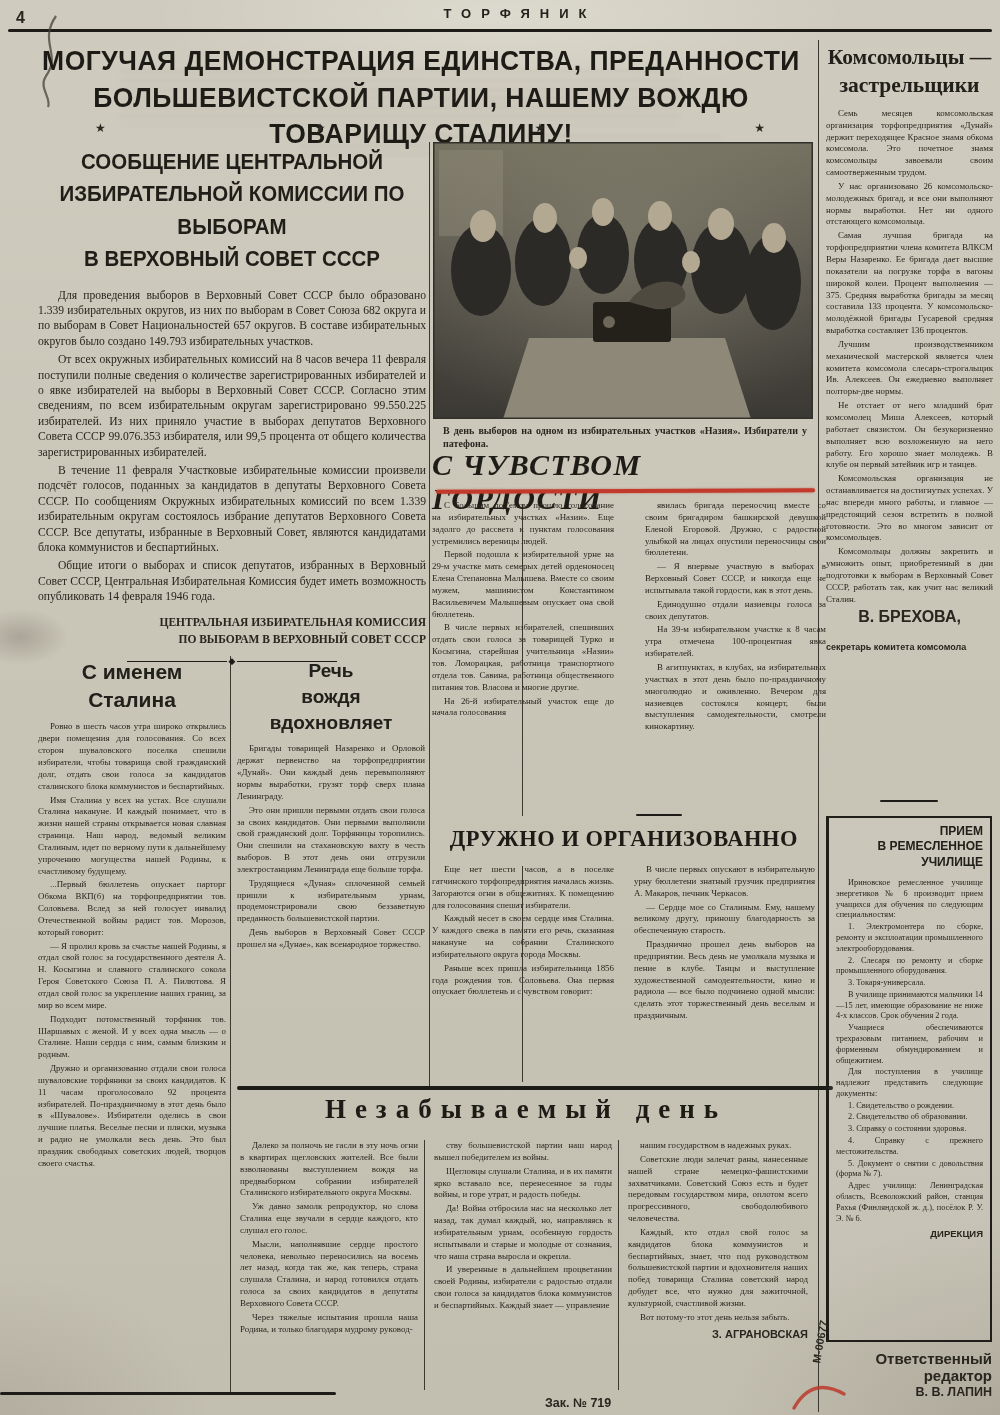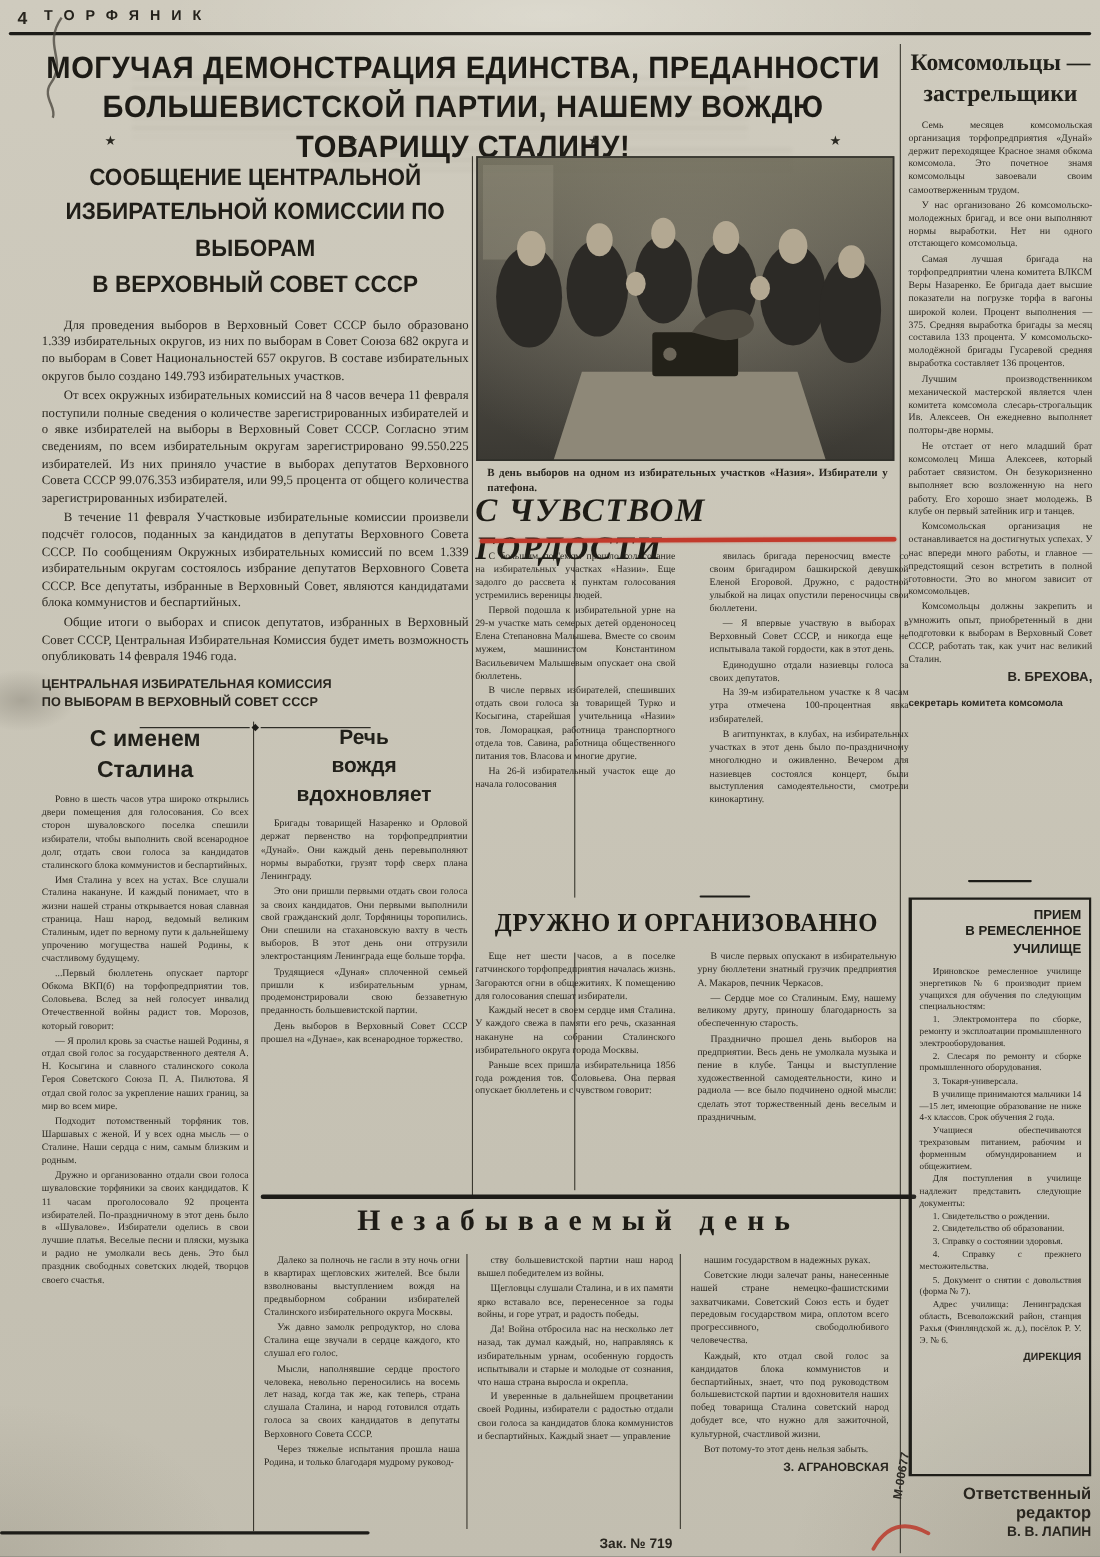--- a/index.html
+++ b/index.html
@@ -10,36 +10,36 @@
       radial-gradient(ellipse 70px 40px at 2% 45%, rgba(55,50,40,.22), transparent 70%),
       radial-gradient(ellipse 500px 120px at 50% 1%, rgba(255,255,248,.28), transparent 70%),
       radial-gradient(ellipse 420px 300px at 101% 101%, rgba(90,84,66,.20), transparent 70%),
       radial-gradient(ellipse 300px 200px at 0% 100%, rgba(90,84,66,.15), transparent 70%),
       linear-gradient(#cfcbbe,#c7c3b5 60%,#c2beb0);
   }
   .abs{position:absolute;}
   .rule-h{position:absolute;background:#1d1c18;border-radius:2px;}
   .rule-v{position:absolute;background:#3a382f;width:1px;}
   
-  .masthead{left:0;right:0;top:6px;text-align:left;font-family:"Liberation Sans","DejaVu Sans",sans-serif;
+  .masthead{left:0;right:0;top:6px;text-align:center;font-family:"Liberation Sans","DejaVu Sans",sans-serif;
     font-weight:bold;font-size:13px;letter-spacing:10px;color:#23211b;padding-left:40px;}
   .pagenum{left:16px;top:9px;font-family:"Liberation Sans",sans-serif;font-weight:bold;font-size:16px;}
   .main-headline{left:30px;top:44px;width:782px;text-align:center;
     font-family:"Liberation Sans","DejaVu Sans",sans-serif;font-weight:bold;font-size:26.5px;
     line-height:1.28;letter-spacing:.5px;color:#1d1b16;transform:scaleY(1.06);transform-origin:top center;}
   .stars{left:95px;top:121px;width:670px;display:flex;justify-content:space-between;}
   .stars .item{margin:0;font-size:12px;color:#2a2821;}
   .item{margin:0;}
   
   .report{left:38px;top:146px;width:388px;}
   .report-title .item{text-align:center;font-family:"Liberation Sans",sans-serif;font-weight:bold;
     font-size:20.5px;line-height:1.58;color:#201e18;transform:scaleY(1.05);}
   .report-body{margin-top:12px;}
   .report-body .item{text-align:justify;text-indent:20px;font-size:11.6px;line-height:1.33;margin-bottom:3px;}
-  .report-sig{margin-top:9px;text-align:left;font-family:Liberation Sans, sans-serif;font-weight:bold;}
+  .report-sig{margin-top:9px;text-align:right;font-family:Liberation Serif, serif;font-weight:bold;}
   .report-sig .item{font-size:11.5px;line-height:1.5;}
   .div-diamond{margin:9px auto 0;width:210px;display:flex;align-items:center;color:#1d1c18;}
   .div-diamond::before,.div-diamond::after{content:"";flex:1;height:1.6px;background:#1d1c18;}
   .div-diamond span{padding:0 2px;font-size:9px;line-height:1;}
   
   .sb .item{text-align:justify;text-indent:12px;font-size:8.9px;line-height:1.33;margin-bottom:2px;}
   .subtitle{ text-align:center;font-family:"Liberation Sans",sans-serif;font-weight:bold;color:#21201a;}
   .stalin-col{left:38px;top:658px;width:188px;}
   .stalin-col .subtitle .item{font-size:21px;line-height:1.32;}
   .speech-col{left:237px;top:658px;width:188px;}
@@ -67,21 +67,21 @@
   .nezab-title{left:237px;top:1094px;width:578px;text-align:center;font-weight:bold;font-size:27px;
     letter-spacing:9px;color:#1d1b15;}
   .n-col1{left:240px;top:1140px;width:178px;}
   .n-col2{left:434px;top:1140px;width:178px;}
   .n-col3{left:628px;top:1140px;width:180px;}
   .sig-right{text-align:right;font-family:"Liberation Sans",sans-serif;font-weight:bold;text-indent:0;}
   .n-col3 .sig{margin-top:4px;font-size:11px;}
   
   .komso{left:826px;top:44px;width:167px;}
   .komso .subtitle .item{font-size:21.5px;line-height:1.3;font-family:"Liberation Serif",serif;}
-  .komso-sig1{text-align:right;font-family:"Liberation Sans",sans-serif;font-weight:bold;font-size:12px;margin-top:3px;}
+  .komso-sig1{text-align:center;font-family:"Liberation Sans",sans-serif;font-weight:bold;font-size:16px;margin-top:3px;}
   .komso-sig2{text-align:left;font-family:"Liberation Sans",sans-serif;font-weight:bold;font-size:9px;}
   .komso-dash{left:880px;top:800px;width:58px;height:2px;}
   .adbox{left:826px;top:816px;width:166px;height:526px;border:2px solid #1f1e19;border-left-width:3px;
     box-sizing:border-box;padding:6px 7px;overflow:hidden;background:rgba(255,255,250,.06);}
   .adbox .subtitle .item{font-size:12px;line-height:1.28;text-align:right;}
   .adbox .sb .item{font-size:8.3px;line-height:1.3;margin-bottom:1px;}
   .ad-sig{text-align:right;font-family:"Liberation Sans",sans-serif;font-weight:bold;font-size:9.5px;margin-top:4px;}
   .editor{left:826px;top:1350px;width:166px;text-align:right;font-family:"Liberation Sans",sans-serif;font-weight:bold;}
   .editor-label{font-size:15px;}
   .editor-name{font-size:12.5px;margin-top:1px;}
@@ -146,21 +146,21 @@
         <span>◆</span>
       </div>
   </div>
 
   <div class="abs stalin-col">
     <div class="subtitle">
         <p class="item">С именем</p>
         <p class="item">Сталина</p>
       </div>
     <div class="sb">
-        <p class="item">Ровно в шесть часов утра широко открылись двери помещения для голосования. Со всех сторон шуваловского поселка спешили избиратели, чтобы выполнить свой всенародное долг, отдать свои голоса за кандидатов сталинского блока коммунистов и беспартийных.</p>
+        <p class="item">Ровно в шесть часов утра широко открылись двери помещения для голосования. Со всех сторон шуваловского поселка спешили избиратели, чтобы товарища свой гражданский долг, отдать свои голоса за кандидатов сталинского блока коммунистов и беспартийных.</p>
         <p class="item">Имя Сталина у всех на устах. Все слушали Сталина накануне. И каждый понимает, что в жизни нашей страны открывается новая славная страница. Наш народ, ведомый великим Сталиным, идет по верному пути к дальнейшему упрочению могущества нашей Родины, к счастливому будущему.</p>
         <p class="item">...Первый бюллетень опускает парторг Обкома ВКП(б) на торфопредприятии тов. Соловьева. Вслед за ней голосует инвалид Отечественной войны радист тов. Морозов, который говорит:</p>
         <p class="item">— Я пролил кровь за счастье нашей Родины, я отдал свой голос за государственного деятеля А. Н. Косыгина и славного сталинского сокола Героя Советского Союза П. А. Пилютова. Я отдал свой голос за укрепление наших границ, за мир во всем мире.</p>
         <p class="item">Подходит потомственный торфяник тов. Шаршавых с женой. И у всех одна мысль — о Сталине. Наши сердца с ним, самым близким и родным.</p>
         <p class="item">Дружно и организованно отдали свои голоса шуваловские торфяники за своих кандидатов. К 11 часам проголосовало 92 процента избирателей. По-праздничному в этот день было в «Шувалове». Избиратели оделись в свои лучшие платья. Веселые песни и пляски, музыка и радио не умолкали весь день. Это был праздник свободных советских людей, творцов своего счастья.</p>
       </div>
   </div>
 
   <div class="abs speech-col">
     <div class="subtitle">

